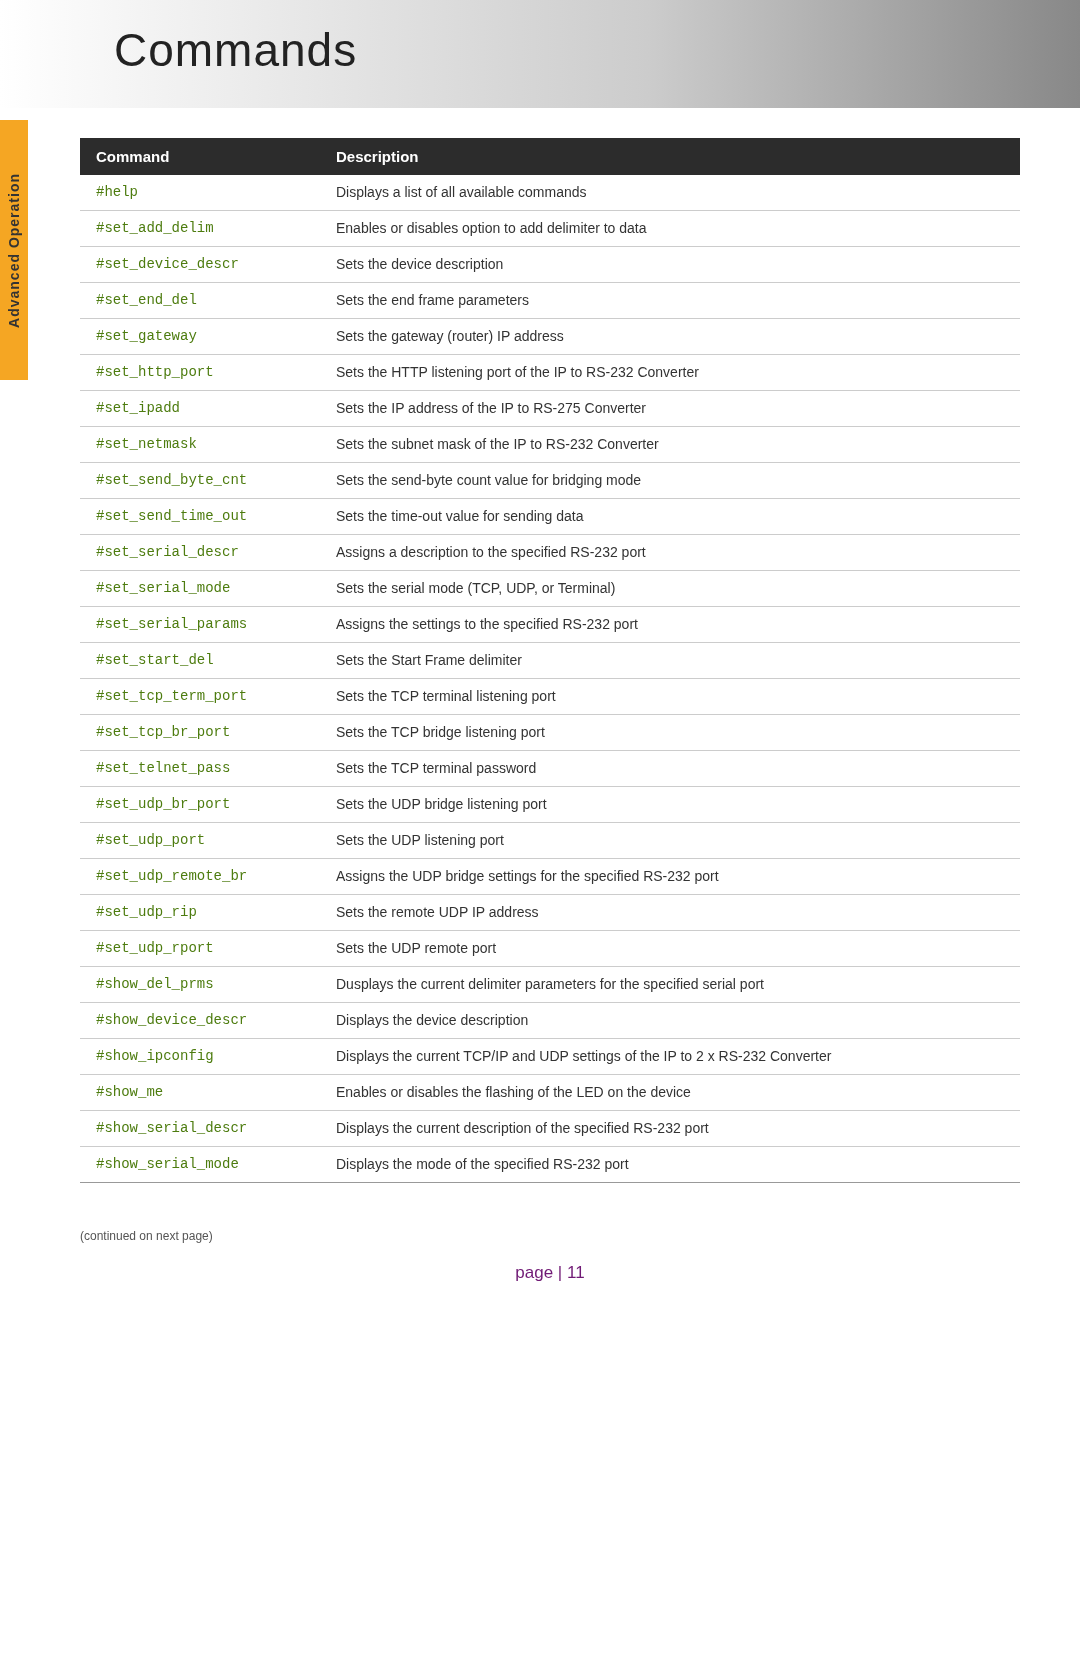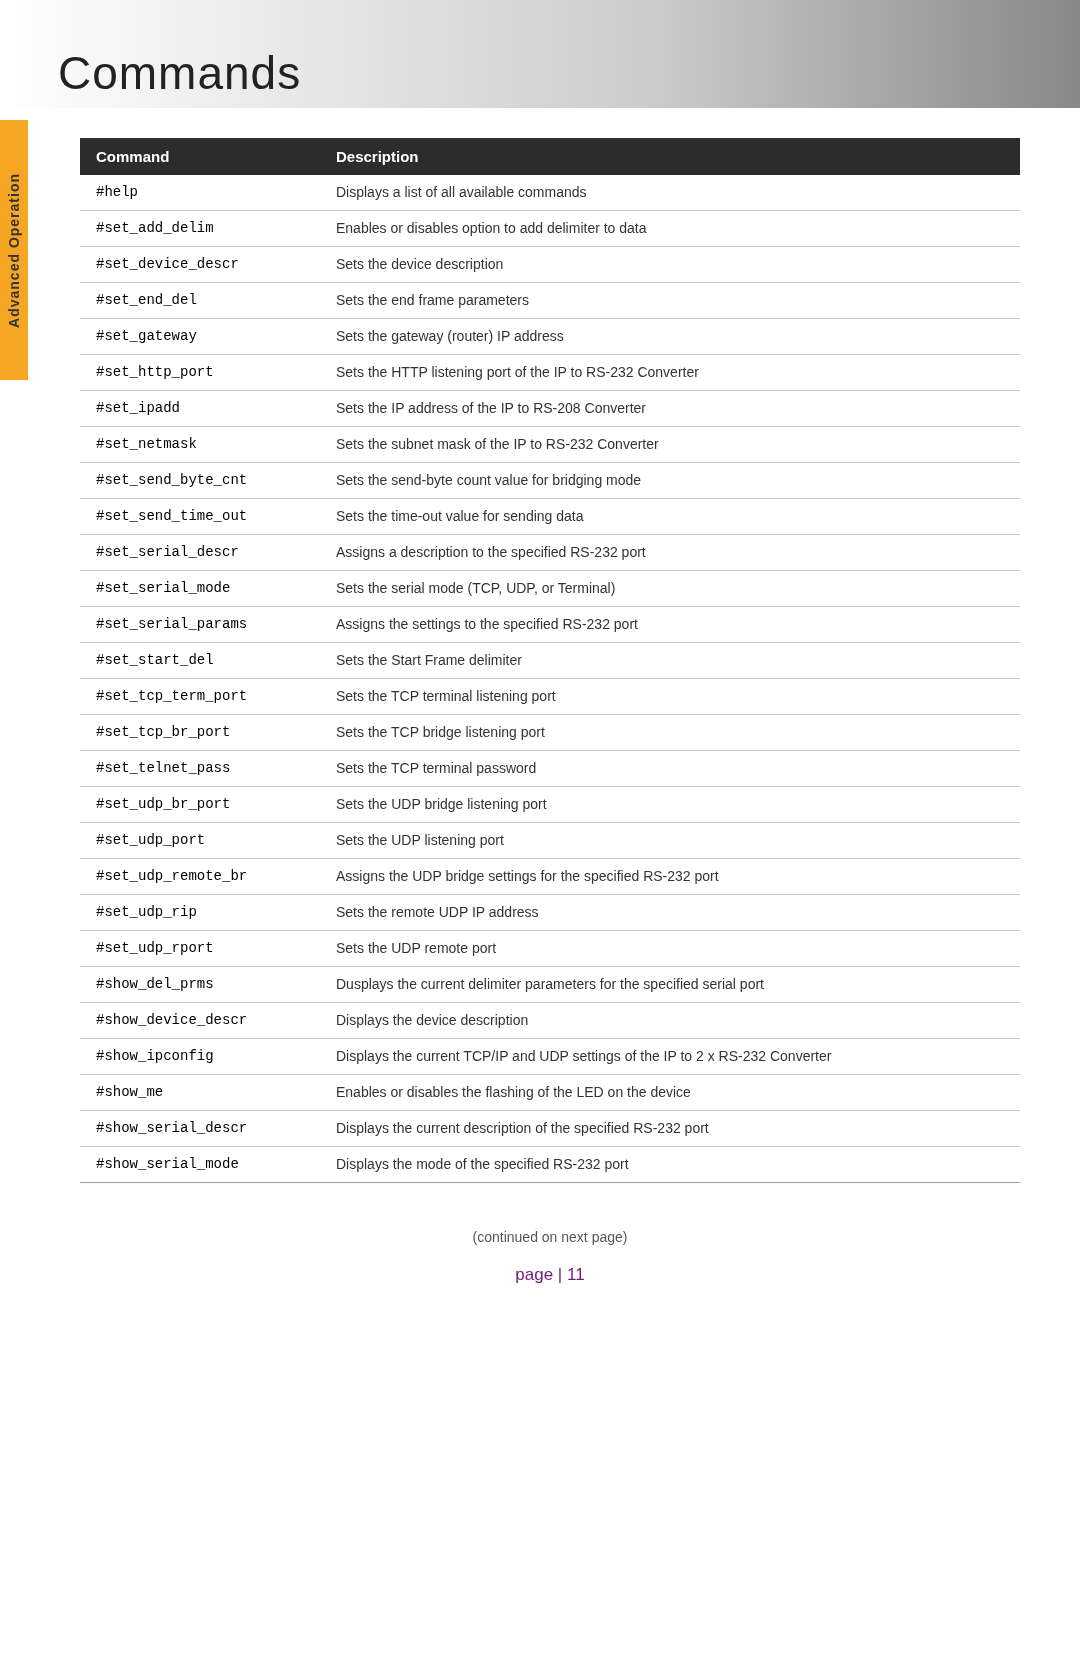--- a/index.html
+++ b/index.html
@@ -35,22 +35,22 @@
       letter-spacing: 1px;
       white-space: nowrap;
     }
 
     
     .page-header {
       width: 100%;
       height: 108px;
       background: linear-gradient(to right, #ffffff 0%, #cccccc 60%, #888888 100%);
       display: flex;
-      align-items: flex-end;
-      padding-left: 58px;
+      align-items: center;
+      padding-left: 114px;
       padding-bottom: 8px;
     }
 
     .page-title {
       font-size: 46px;
       font-weight: 300;
       color: #222;
       letter-spacing: 1px;
     }
 
@@ -88,34 +88,33 @@
 
     .commands-table tbody td {
       padding: 7px 16px;
       vertical-align: top;
       font-size: 14px;
       line-height: 1.5;
     }
 
     .cmd-cell {
       width: 240px;
-      color: #000000;
+      color: #4d7c0f;
       font-family: 'Courier New', monospace;
       font-size: 13.5px;
       white-space: nowrap;
     }
 
     .desc-cell {
       color: #333;
     }
 
     
     .footer-note {
-      text-align: center;
-      font-size: 14px;
+      font-size: 12px;
       color: #555;
       margin-top: 33px;
       margin-bottom: 20px;
     }
 
     .page-number {
       text-align: center;
       font-size: 17px;
       color: #701a75;
       margin-top: 10px;
@@ -161,21 +160,21 @@
         <tr>
           <td class="cmd-cell">#set_gateway</td>
           <td class="desc-cell">Sets the gateway (router) IP address</td>
         </tr>
         <tr>
           <td class="cmd-cell">#set_http_port</td>
           <td class="desc-cell">Sets the HTTP listening port of the IP to RS-232 Converter</td>
         </tr>
         <tr>
           <td class="cmd-cell">#set_ipadd</td>
-          <td class="desc-cell">Sets the IP address of the IP to RS-208 Converter</td>
+          <td class="desc-cell">Sets the IP address of the IP to RS-275 Converter</td>
         </tr>
         <tr>
           <td class="cmd-cell">#set_netmask</td>
           <td class="desc-cell">Sets the subnet mask of the IP to RS-232 Converter</td>
         </tr>
         <tr>
           <td class="cmd-cell">#set_send_byte_cnt</td>
           <td class="desc-cell">Sets the send-byte count value for bridging mode</td>
         </tr>
         <tr>

